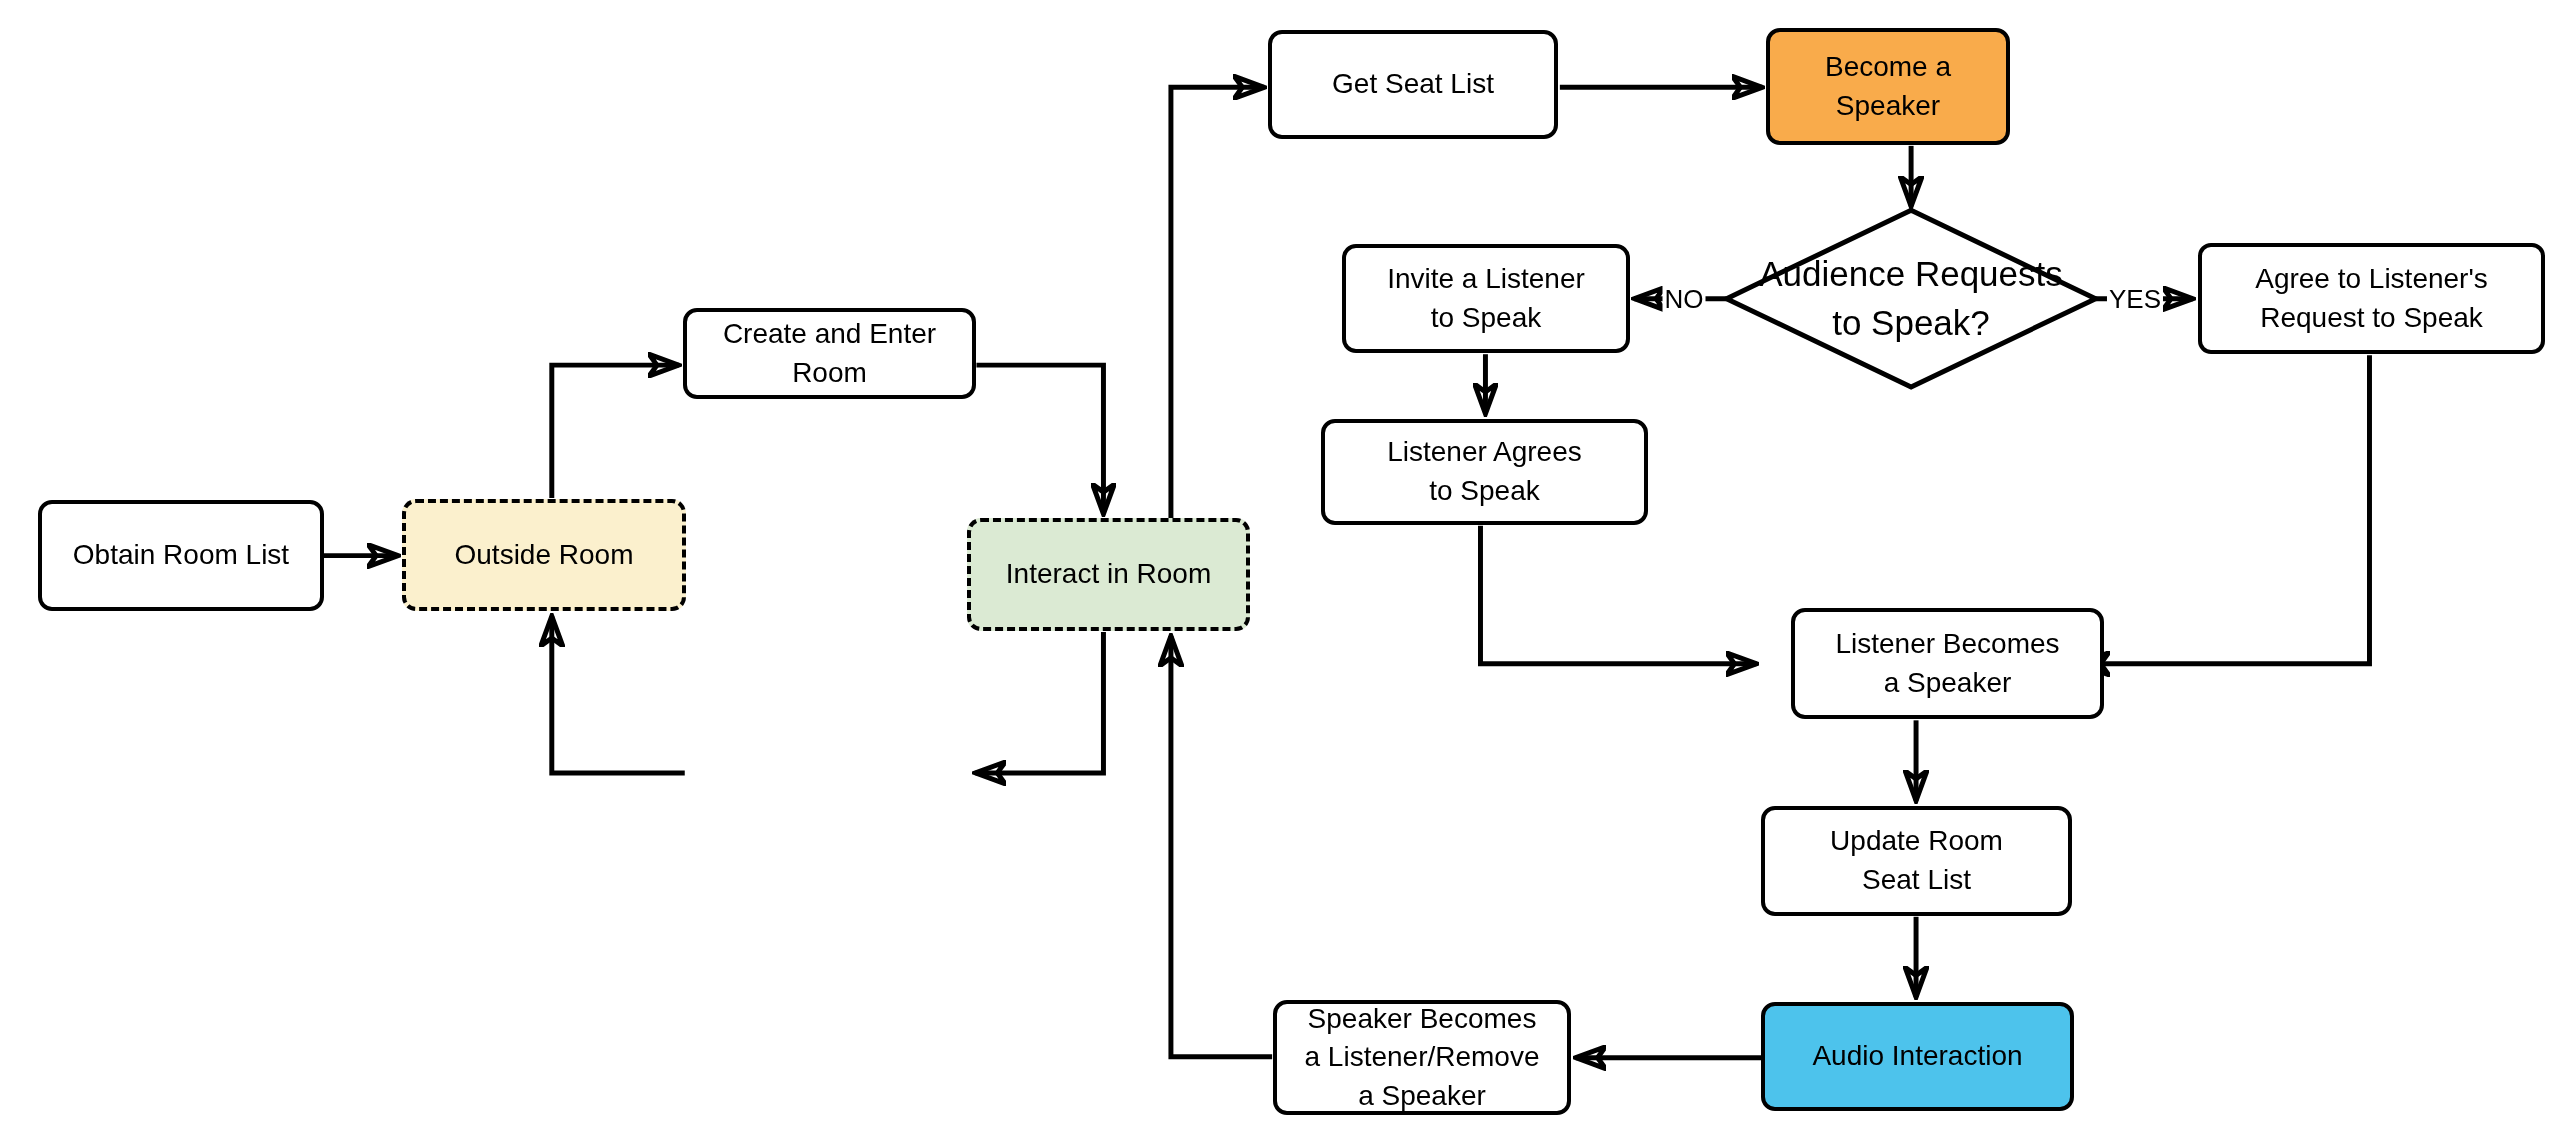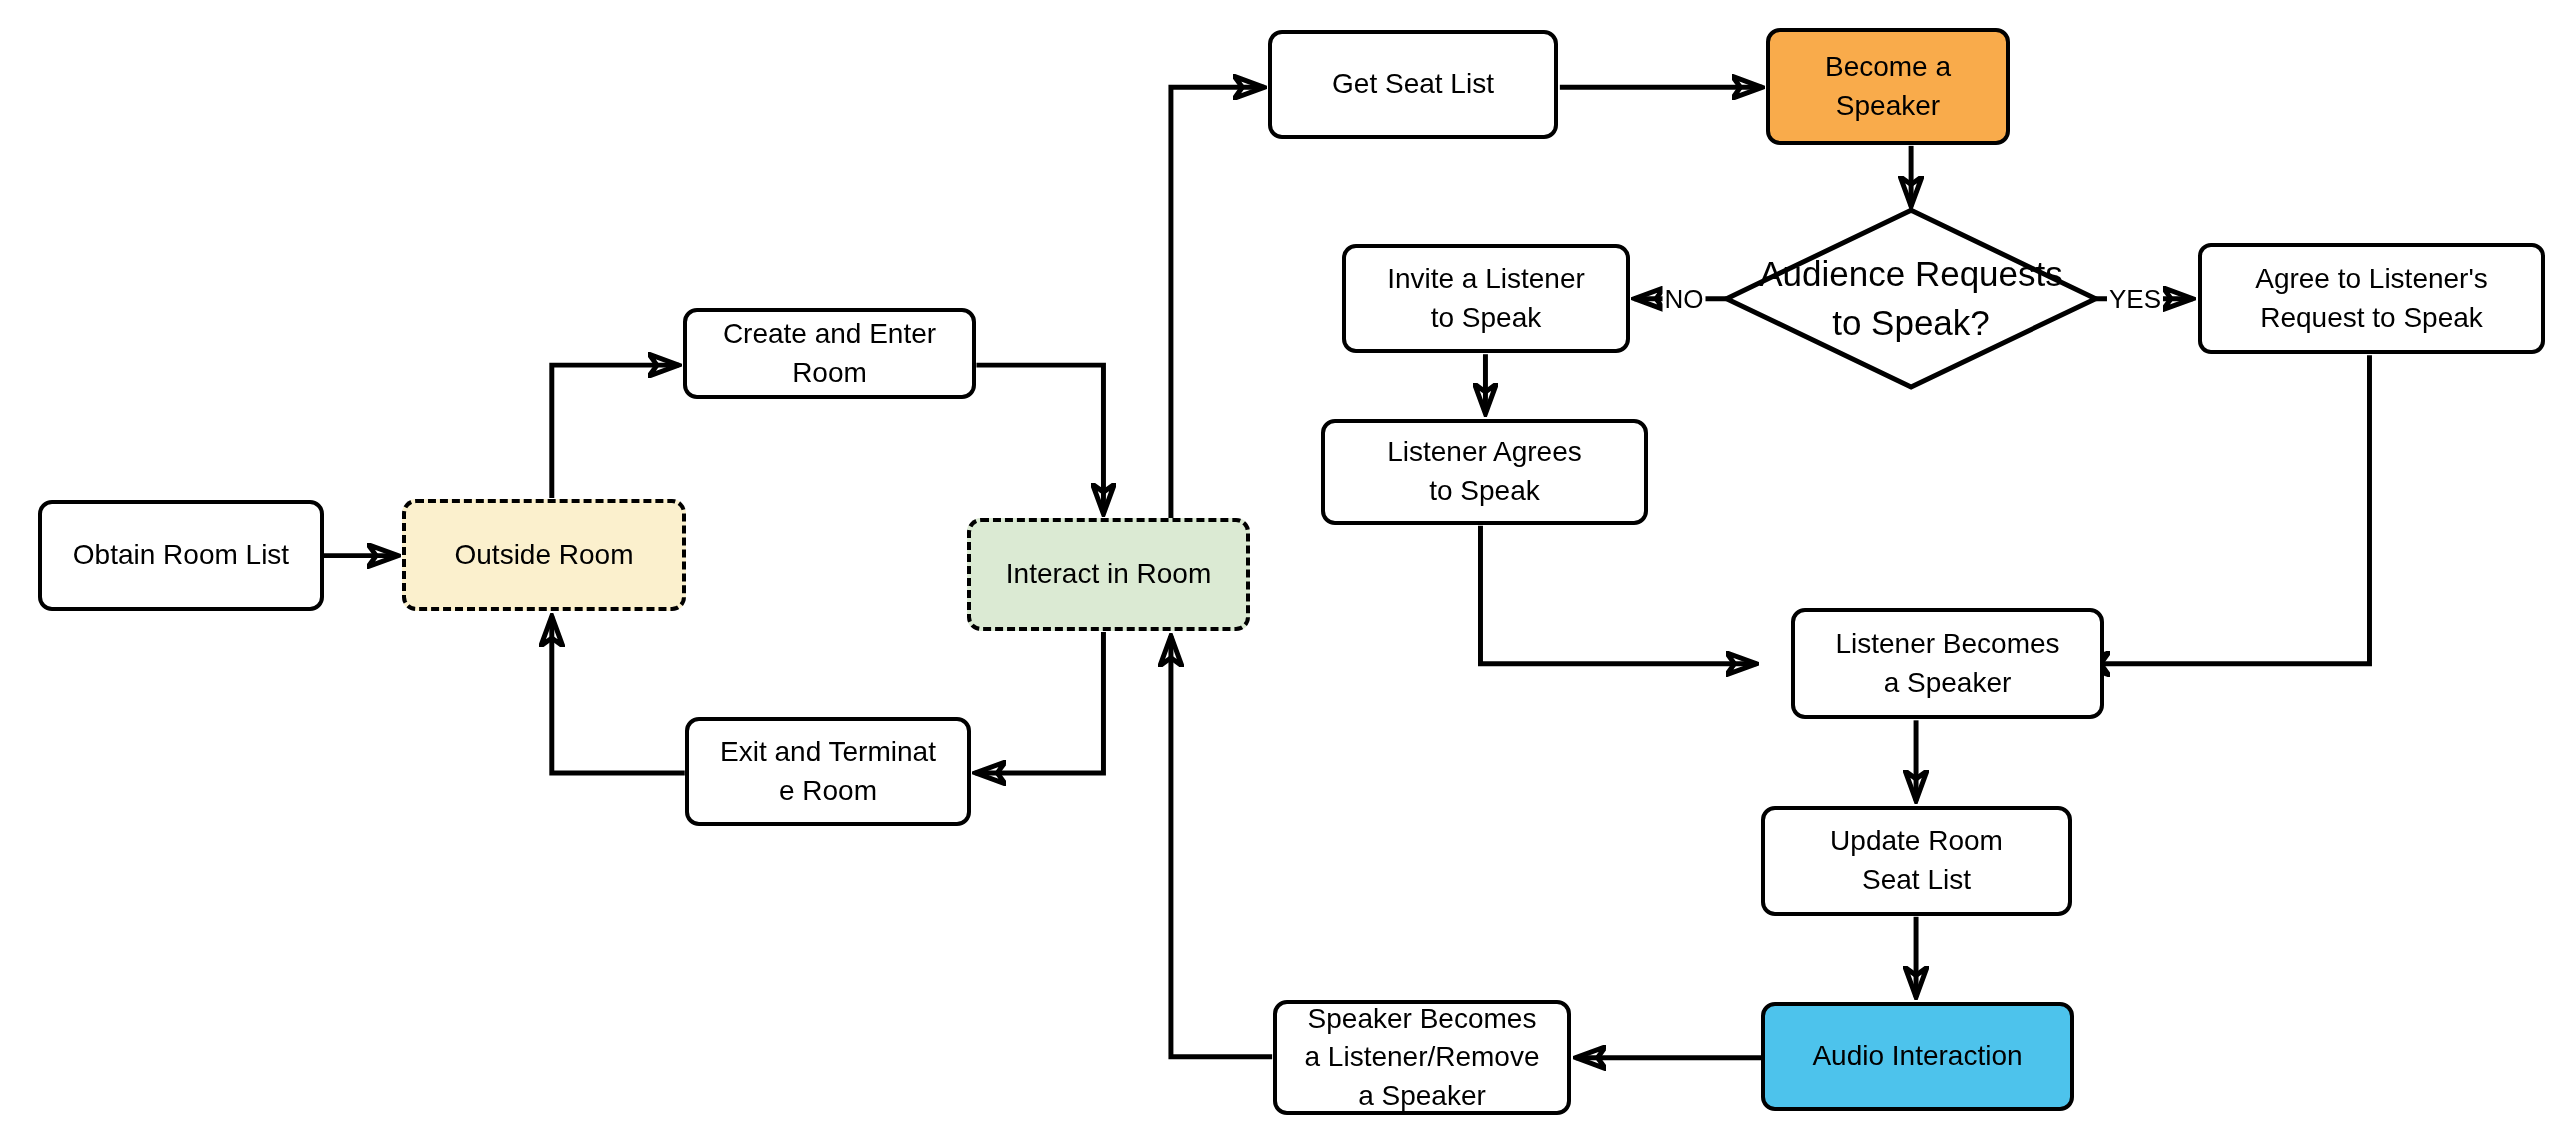--- a/index.html
+++ b/index.html
@@ -89,22 +89,20 @@
 
   <div class="node" style="left:38px; top:500px; width:286px; height:111px;">Obtain Room List</div>
 
   <div class="node dashed" style="left:402px; top:499px; width:284px; height:112px; background:#FBF0CD;">Outside Room</div>
 
   <div class="node" style="left:683px; top:308px; width:293px; height:91px;">Create and Enter
 Room</div>
 
   <div class="node dashed" style="left:967px; top:518px; width:283px; height:113px; background:#DBEAD3;">Interact in Room</div>
 
-  <div class="node" style="left:685px; top:717px; width:286px; height:109px;">Exit and Terminat
-e Room</div>
 
   <div class="node" style="left:1268px; top:30px; width:290px; height:109px;">Get Seat List</div>
 
   <div class="node" style="left:1766px; top:28px; width:244px; height:117px; background:#F9AB4B;">Become a
 Speaker</div>
 
   <div class="diamond-label" style="left:1752px; top:243px; width:318px; height:111px;">Audience Requests
 to Speak?</div>
 
   <div class="node" style="left:1342px; top:244px; width:288px; height:109px;">Invite a Listener

